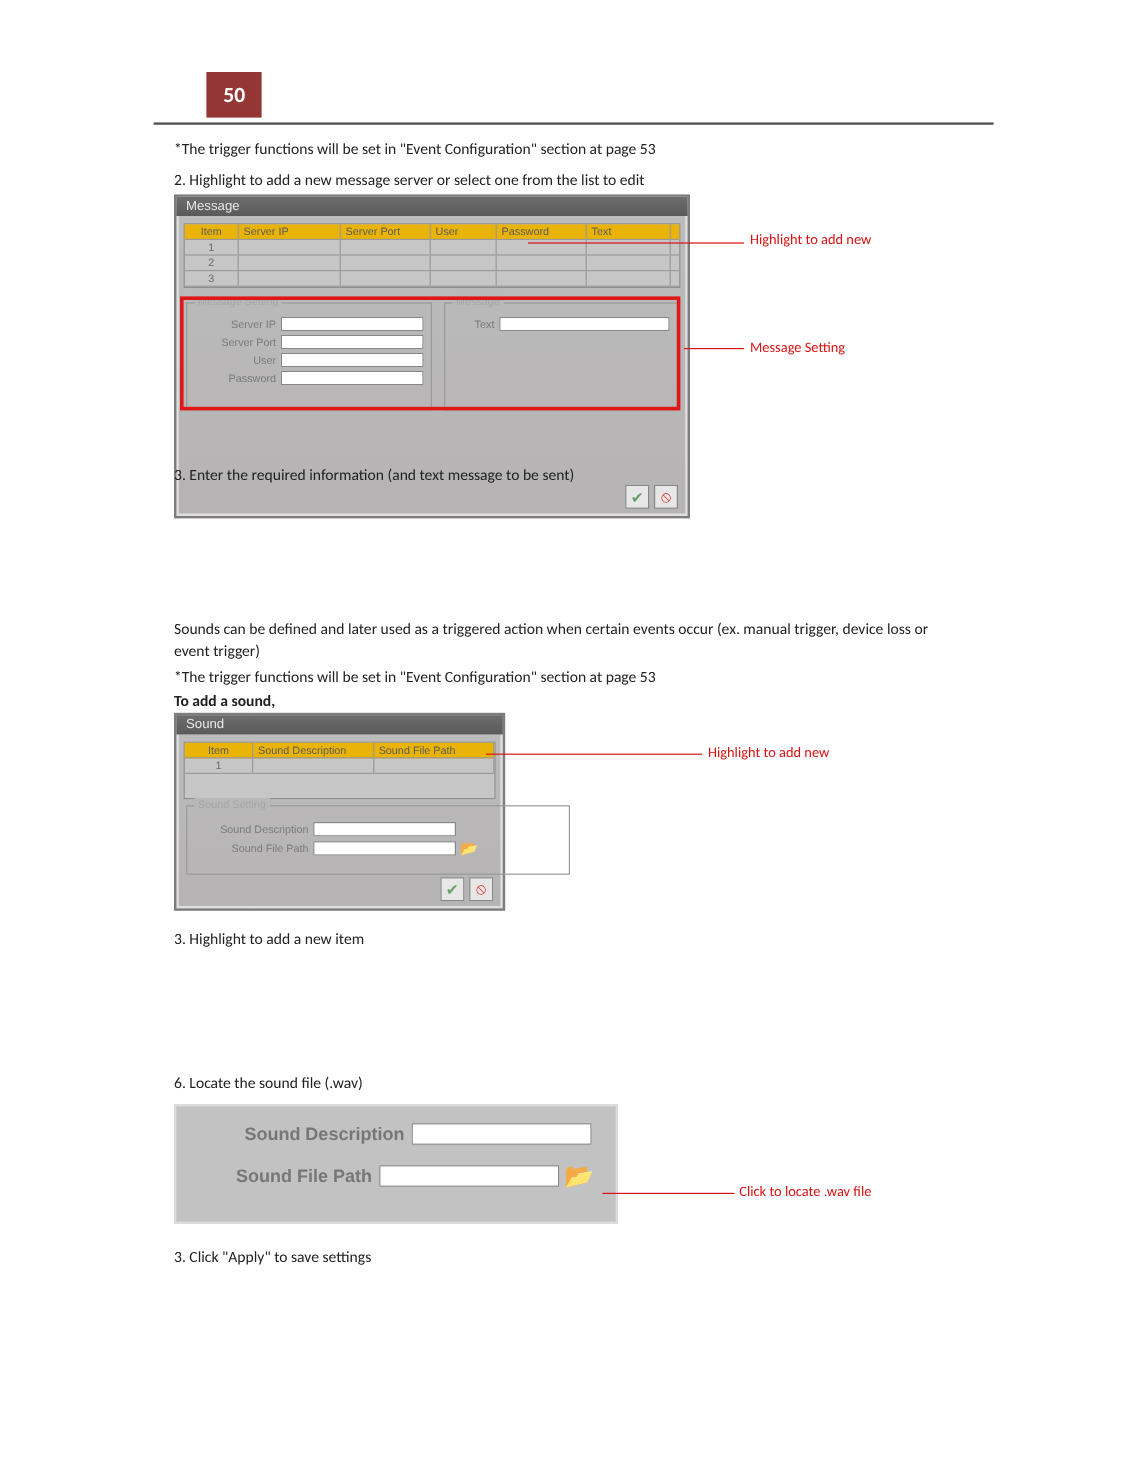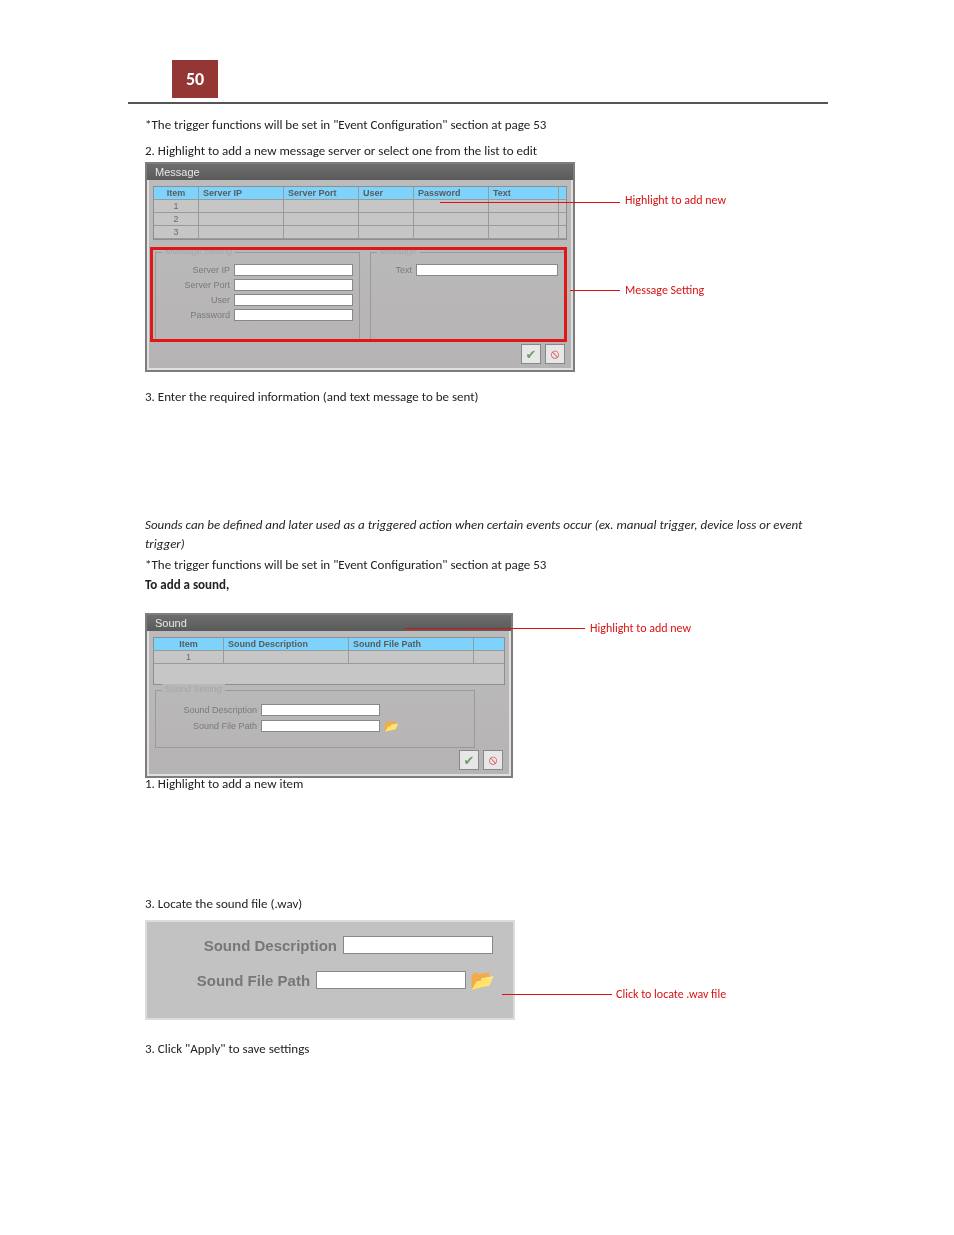--- a/index.html
+++ b/index.html
@@ -53,21 +53,21 @@
   }
   .grid {
     margin: 6px;
     background: #c7c6c6;
     border: 1px solid #8f8f8f;
   }
   .grid-header, .grid-row {
     display: flex;
     border-bottom: 1px solid #9a9a9a;
   }
-  .grid-header { background: #7dd3fc; font-weight: bold; color: #5b5b5b; }
+  .grid-header { background: #eab308; font-weight: normal; color: #5b5b5b; }
   .cell {
     border-right: 1px solid #9a9a9a;
     padding: 1px 4px;
     font-size: 9px;
     height: 12px;
     overflow: hidden;
     text-align: left;
   }
   .cell.center { text-align: center; }
 
@@ -178,21 +178,21 @@
 </head>
 <body>
 
 <div class="page-header">
   <div class="page-number-box">50</div>
 </div>
 
 <div class="page-body-text" style="left:145px; top:116px; width:660px;">*The trigger functions will be set in "Event Configuration" section at page 53</div>
 <div class="page-body-text" style="left:145px; top:142px; width:660px;">2. Highlight to add a new message server or select one from the list to edit</div>
 
-<div class="dialog" style="left:145px; top:162px; width:430px; height:210px;">
+<div class="dialog" style="left:145px; top:162px; width:430px; height:270px;">
   <div class="dialog-title">Message</div>
 
   <div class="grid">
     <div class="grid-header">
       <div class="cell center" style="width:45px">Item</div>
       <div class="cell" style="width:85px">Server IP</div>
       <div class="cell" style="width:75px">Server Port</div>
       <div class="cell" style="width:55px">User</div>
       <div class="cell" style="width:75px">Password</div>
       <div class="cell" style="width:70px">Text</div>
@@ -265,25 +265,25 @@
 
 <div class="red-box" style="left:150px; top:247px; width:417px; height:95px;"></div>
 
 <div class="red-line" style="left:440px; top:202px; width:180px;"></div>
 <div class="page-body-text" style="left:625px; top:192px; font-size:12px; color:#d81212;">Highlight to add new</div>
 <div class="red-line" style="left:570px; top:290px; width:50px;"></div>
 <div class="page-body-text" style="left:625px; top:282px; font-size:12px; color:#d81212;">Message Setting</div>
 
 <div class="page-body-text" style="left:145px; top:388px; width:660px;">3. Enter the required information (and text message to be sent)</div>
 
-<div class="page-body-text" style="left:145px; top:516px; width:660px;font-style:italic;">Sounds can be defined and later used as a triggered action when certain events occur (ex. manual trigger, device loss or event trigger)</div>
+<div class="page-body-text" style="left:145px; top:516px; width:660px;">Sounds can be defined and later used as a triggered action when certain events occur (ex. manual trigger, device loss or event trigger)</div>
 <div class="page-body-text" style="left:145px; top:556px; width:660px;">*The trigger functions will be set in "Event Configuration" section at page 53</div>
 <div class="page-body-text" style="left:145px; top:576px; width:660px;font-weight:bold;">To add a sound,</div>
 
-<div class="dialog" style="left:145px; top:594px; width:368px; height:165px;margin-top:19px;">
+<div class="dialog" style="left:145px; top:594px; width:276px; height:165px;">
   <div class="dialog-title">Sound</div>
   <div class="grid">
     <div class="grid-header">
       <div class="cell center" style="width:70px">Item</div>
       <div class="cell" style="width:125px">Sound Description</div>
       <div class="cell" style="width:125px">Sound File Path</div>
     </div>
     <div class="grid-row">
       <div class="cell center" style="width:70px">1</div>
       <div class="cell" style="width:125px"></div>
@@ -312,22 +312,22 @@
       </div>
     <div class="dlg-btn">
         <span style="color:#d33;font-size:13px">⦸</span>
       </div>
   </div>
 </div>
 
 <div class="red-line" style="left:405px; top:628px; width:180px;"></div>
 <div class="page-body-text" style="left:590px; top:620px; font-size:12px; color:#d81212;">Highlight to add new</div>
 
-<div class="page-body-text" style="left:145px; top:775px; width:660px;">1. Highlight to add a new item</div>
-<div class="page-body-text" style="left:145px; top:895px; width:660px;">3. Locate the sound file (.wav)</div>
+<div class="page-body-text" style="left:145px; top:775px; width:660px;">3. Highlight to add a new item</div>
+<div class="page-body-text" style="left:145px; top:895px; width:660px;">6. Locate the sound file (.wav)</div>
 
 <div class="zoom-panel">
   <div class="zoom-row">
     <div class="zoom-label">Sound Description</div>
     <input class="zoom-input" style="">
   </div>
   <div class="zoom-row">
     <div class="zoom-label">Sound File Path</div>
     <input class="zoom-input" style="">
     <div class="browse-icon">

